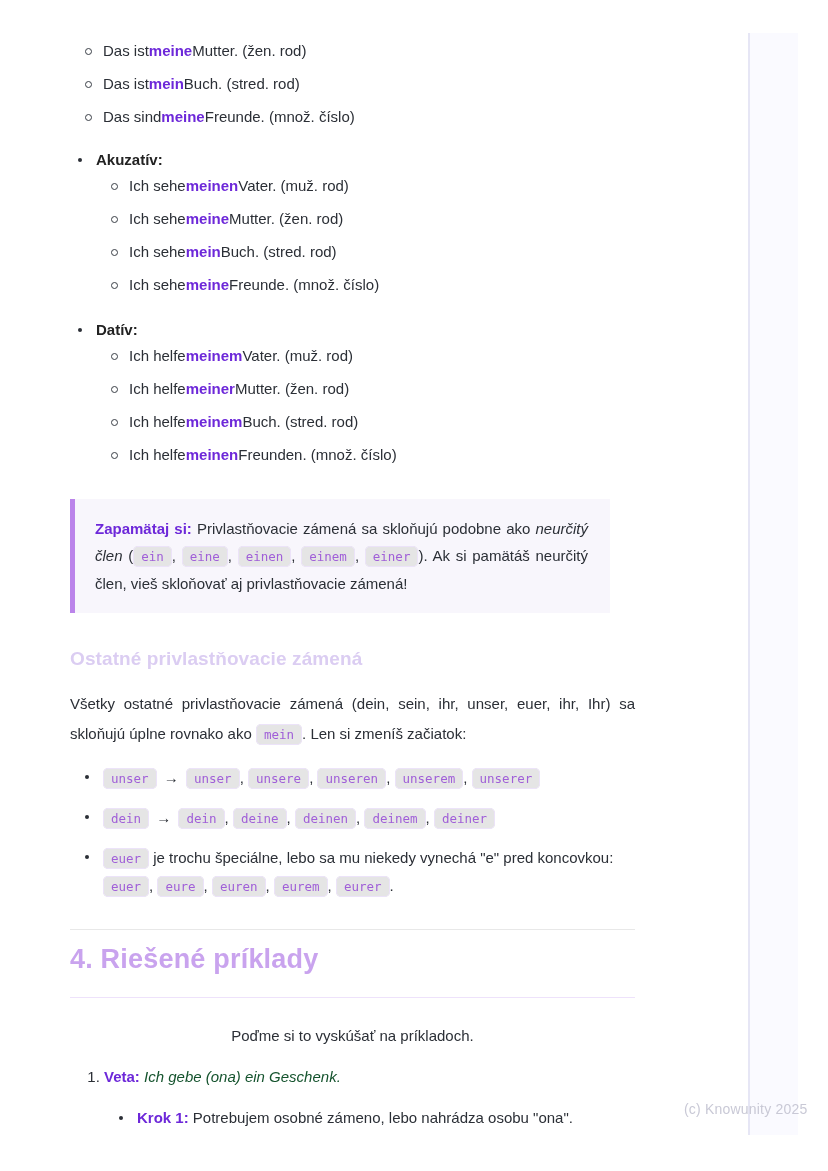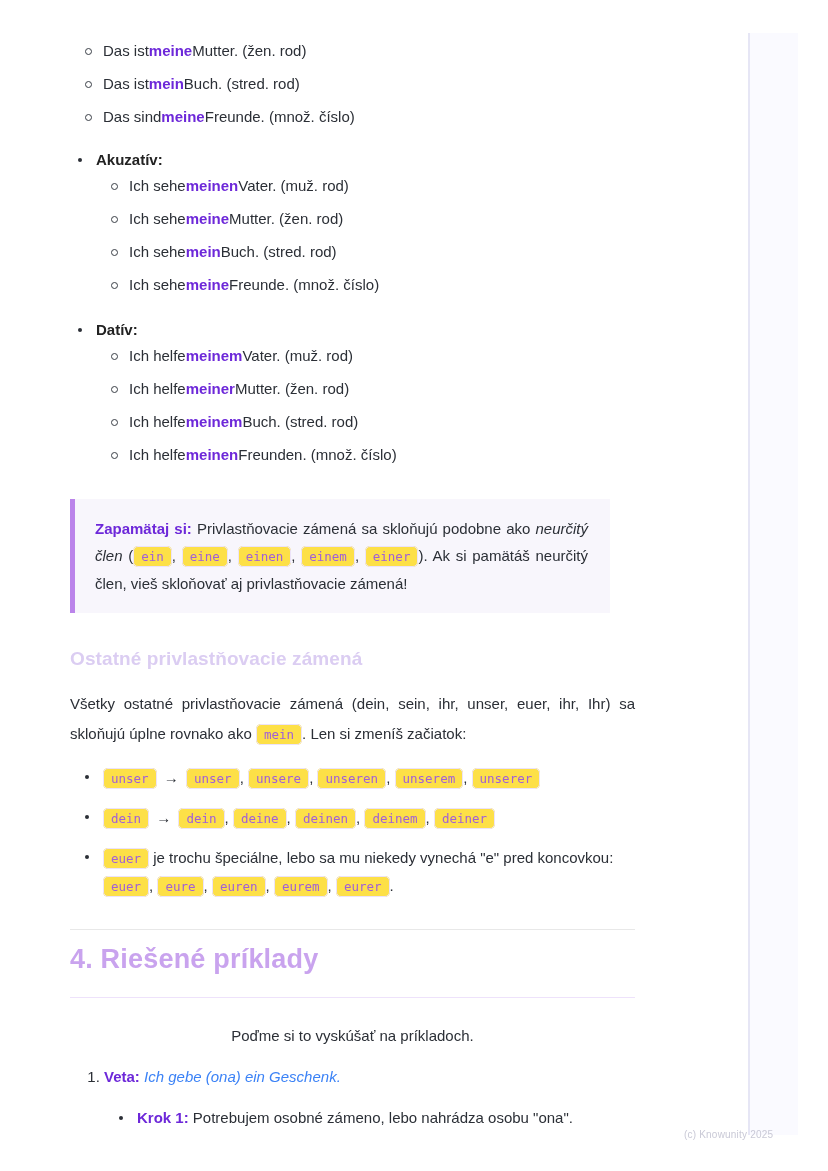--- a/index.html
+++ b/index.html
@@ -115,21 +115,21 @@
     text-align: justify;
     color: #2b2f36;
   }
   .callout em { font-style: italic; }
 
   
   code.chip {
     font-family: "DejaVu Sans Mono", "Liberation Mono", monospace;
     font-size: 12.5px;
     color: #a05fd8;
-    background: #fde047;
+    background: #e5e5e5;
     border: 1px solid #ece3f9;
     border-radius: 5px;
     padding: 2px 7px;
     white-space: nowrap;
   }
 
   
   h3.sub-heading {
     margin: 34px 0 18px 0;
     font-size: 19px;
@@ -198,21 +198,21 @@
   }
 
   ol.numbered {
     margin: 18px 0 0 0;
     padding-left: 34px;
     list-style-type: decimal;
     font-size: 15px;
     line-height: 24px;
   }
   ol.numbered > li { margin: 0; }
-  ol.numbered em { font-style: italic; color: #3b82f6; }
+  ol.numbered em { font-style: italic; color: #14532d; }
 
   ul.step-list {
     list-style: none;
     margin: 18px 0 0 0;
     padding: 0;
   }
   ul.step-list > li {
     position: relative;
     padding-left: 33px;
     font-size: 15px;
@@ -226,24 +226,23 @@
     width: 4px;
     height: 4px;
     border-radius: 50%;
     background: #2b2f36;
   }
 
   .watermark {
     position: absolute;
     left: 684px;
     top: 1101px;
-    font-size: 10px;
+    font-size: 14px;
     color: #c9c9d6;
     letter-spacing: 0.2px;
-    margin-top: 28px;
   }
 </style>
 </head>
 <body>
 
 <div class="page-strip"></div>
 
 <div class="sheet">
   <div class="content">
 

